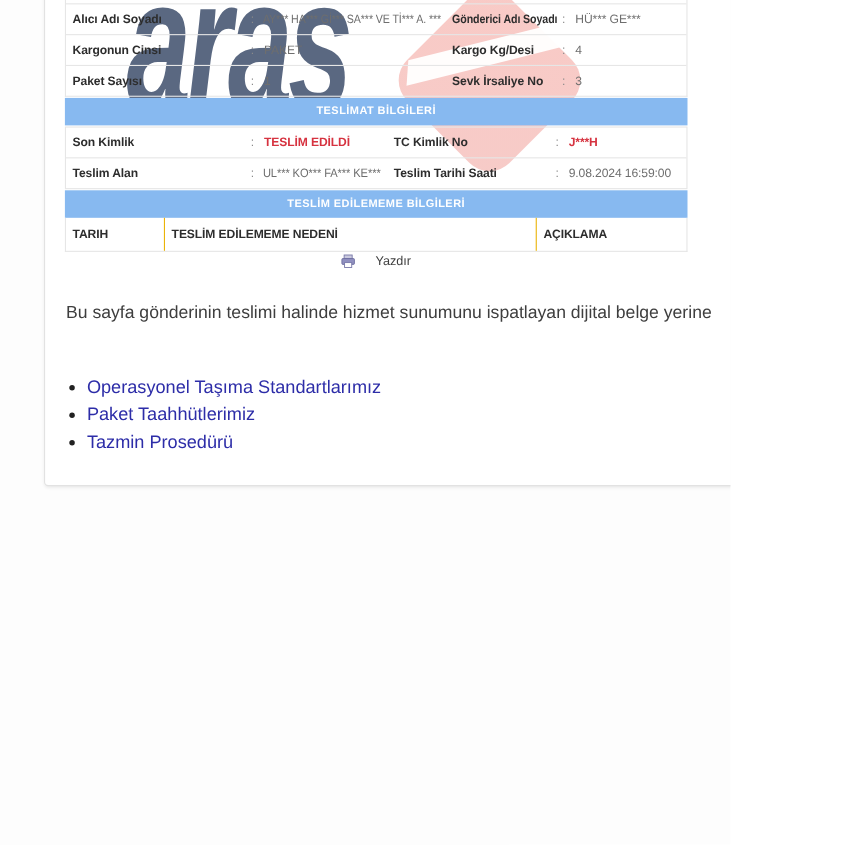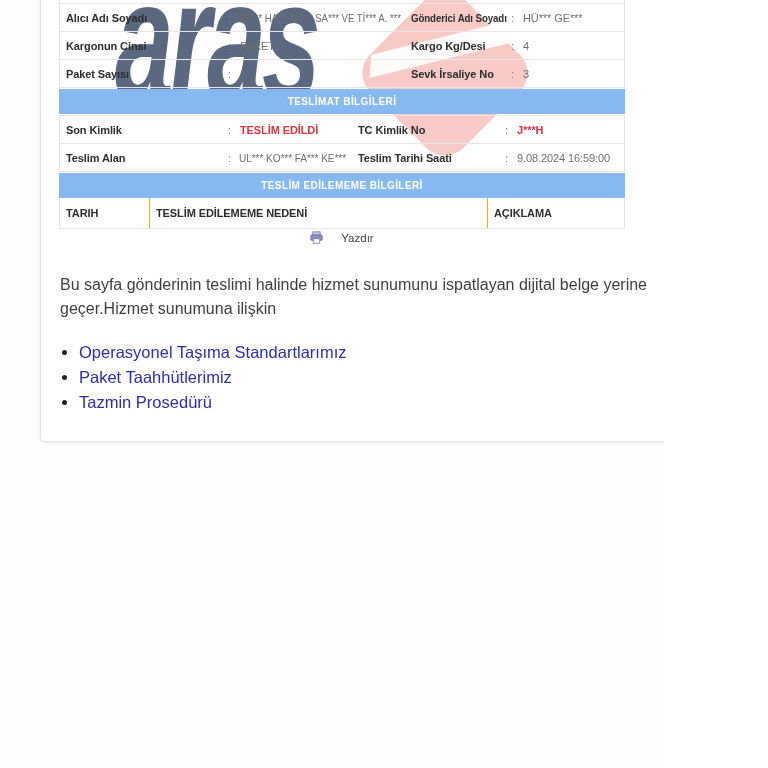--- a/index.html
+++ b/index.html
@@ -165,21 +165,20 @@
         <rect x="3.5" y="1" width="9" height="4" fill="#c9c9de" stroke="#7878a8" stroke-width="1"></rect>
         <rect x="1" y="5" width="14" height="6.5" rx="1" fill="#9090c0" stroke="#6d6da0" stroke-width="1"></rect>
         <rect x="4" y="9.5" width="8" height="5.5" fill="#ffffff" stroke="#7878a8" stroke-width="1"></rect>
       </svg>
         </span>
       <span>Yazdır</span>
     </div>
 
     <div class="disclaimer">
       <div>Bu sayfa gönderinin teslimi halinde hizmet sunumunu ispatlayan dijital belge yerine</div>
-      <div>geçer.Hizmet sunumuna ilişkin</div>
     </div>
 
     <ul class="links">
       <li><a>Operasyonel Taşıma Standartlarımız</a></li>
       <li><a>Paket Taahhütlerimiz</a></li>
       <li><a>Tazmin Prosedürü</a></li>
     </ul>
 
   </div>
 </div>

